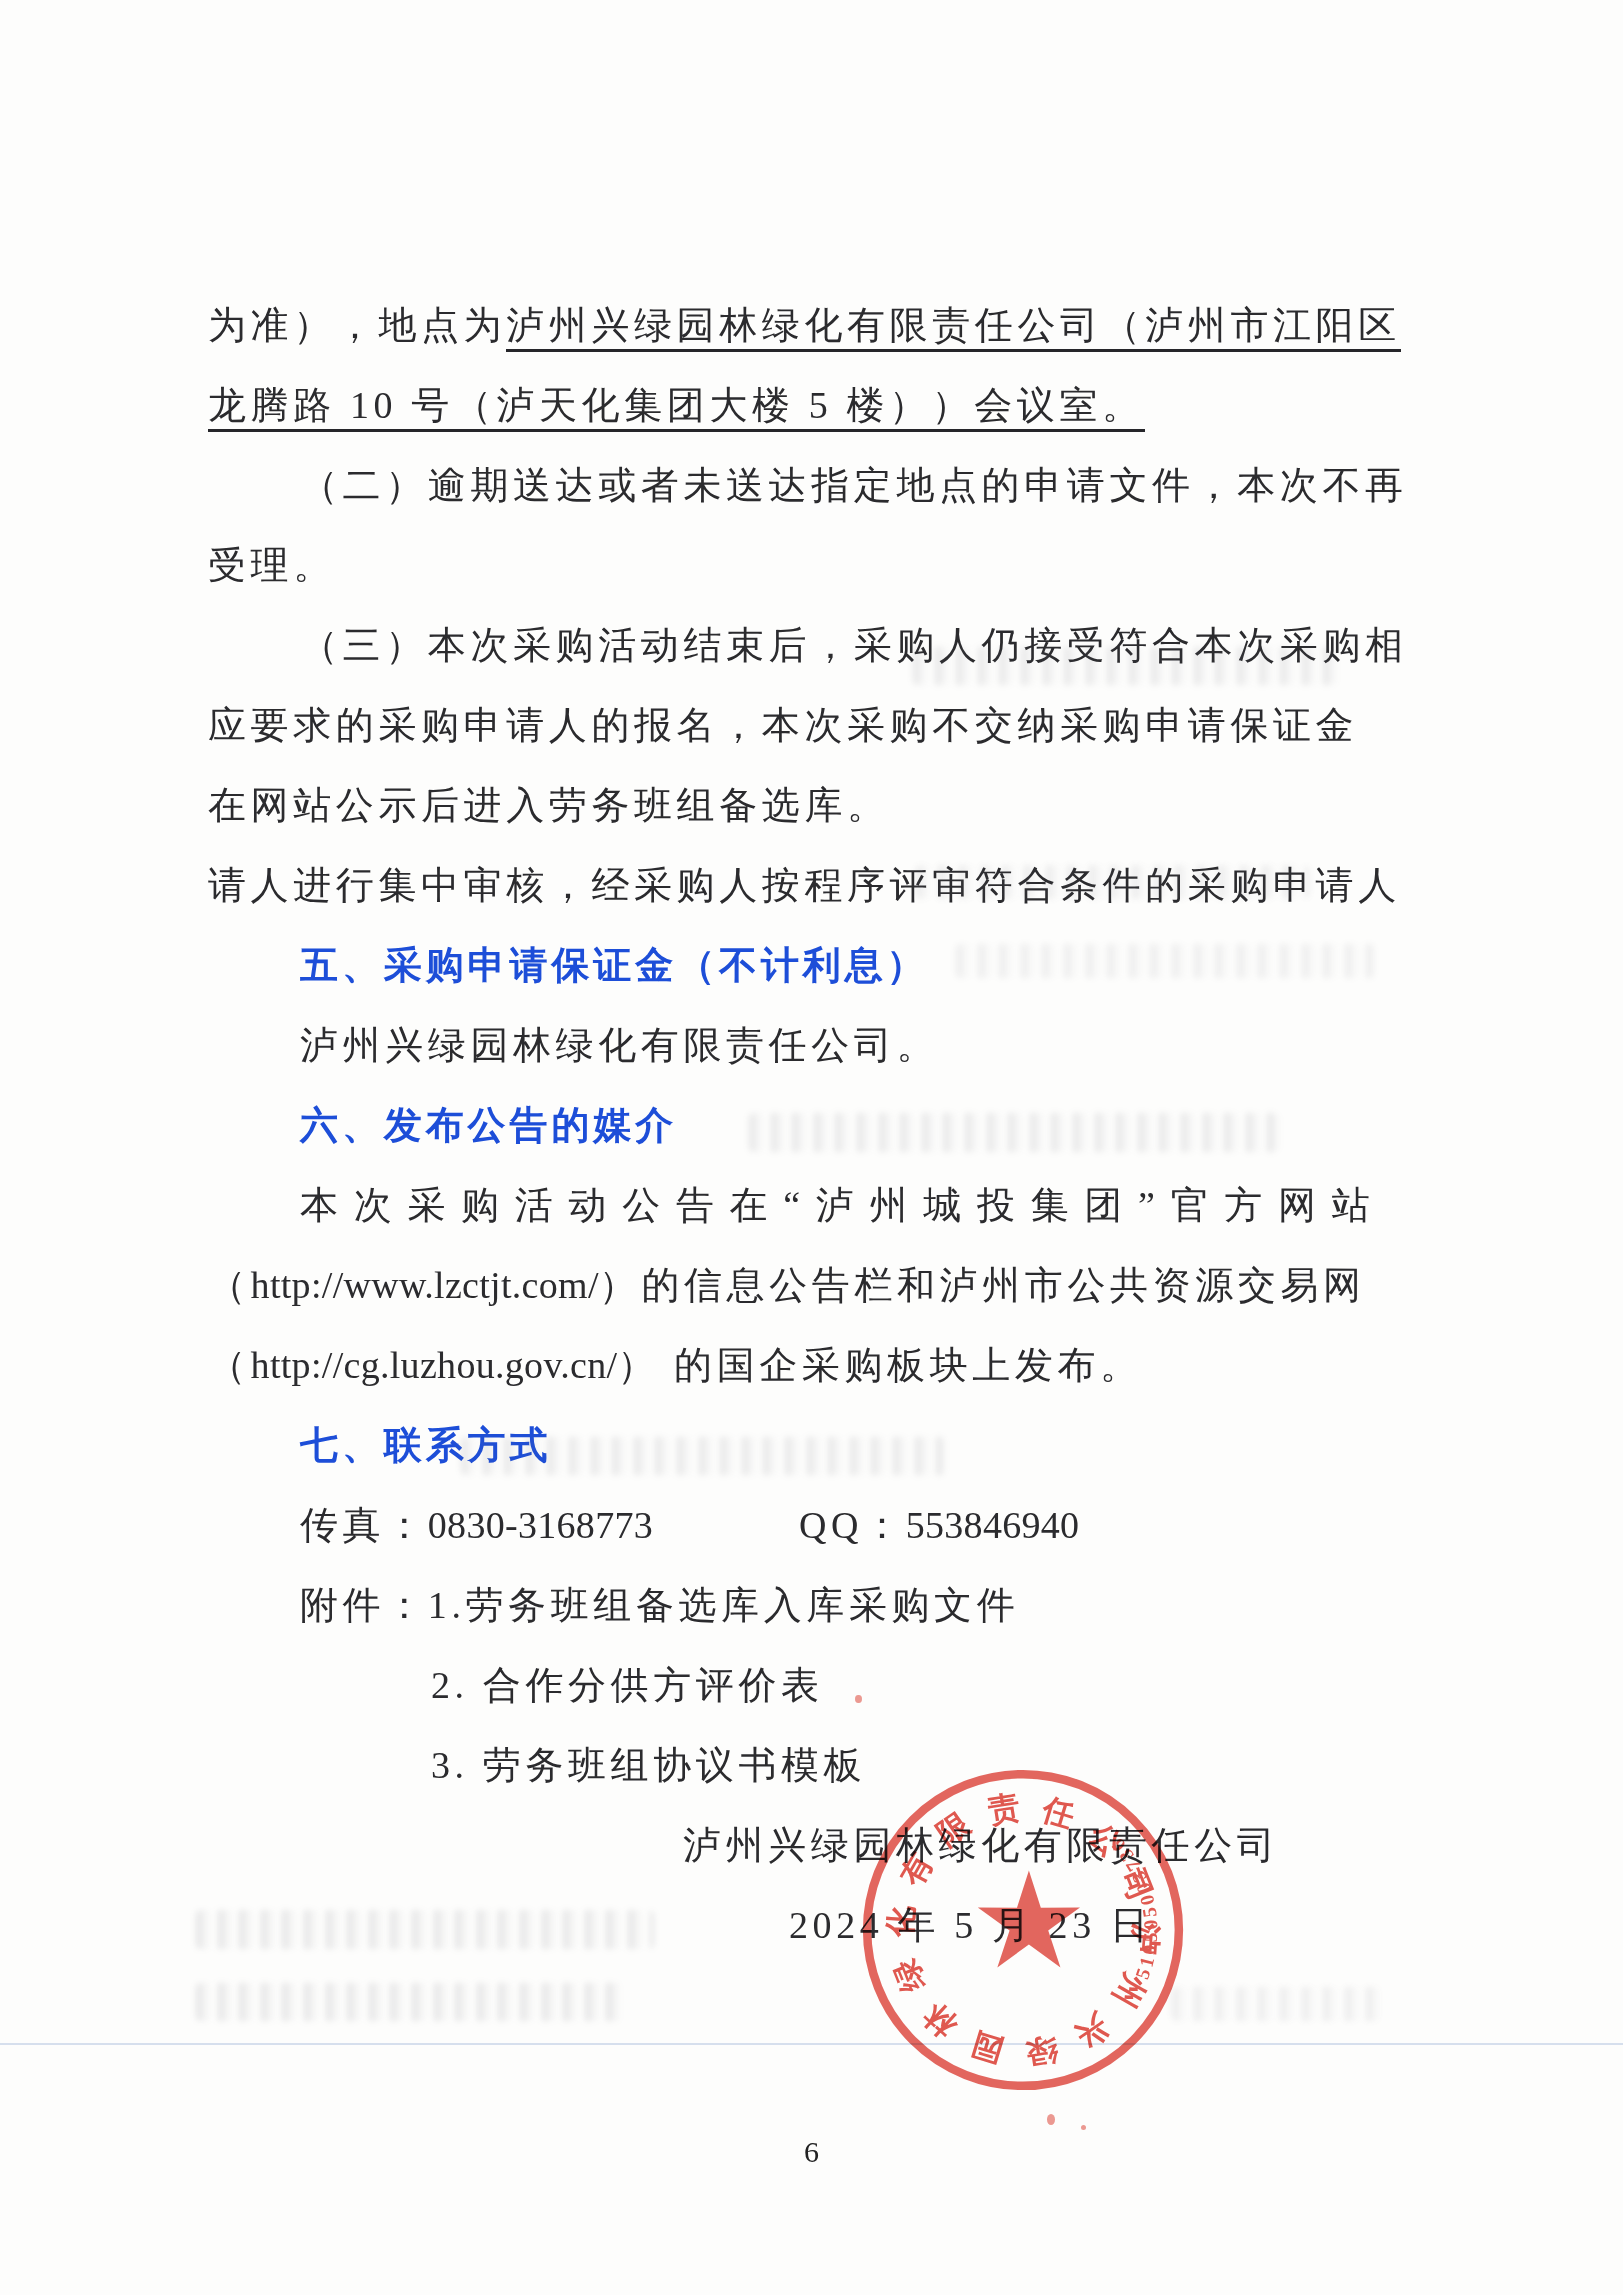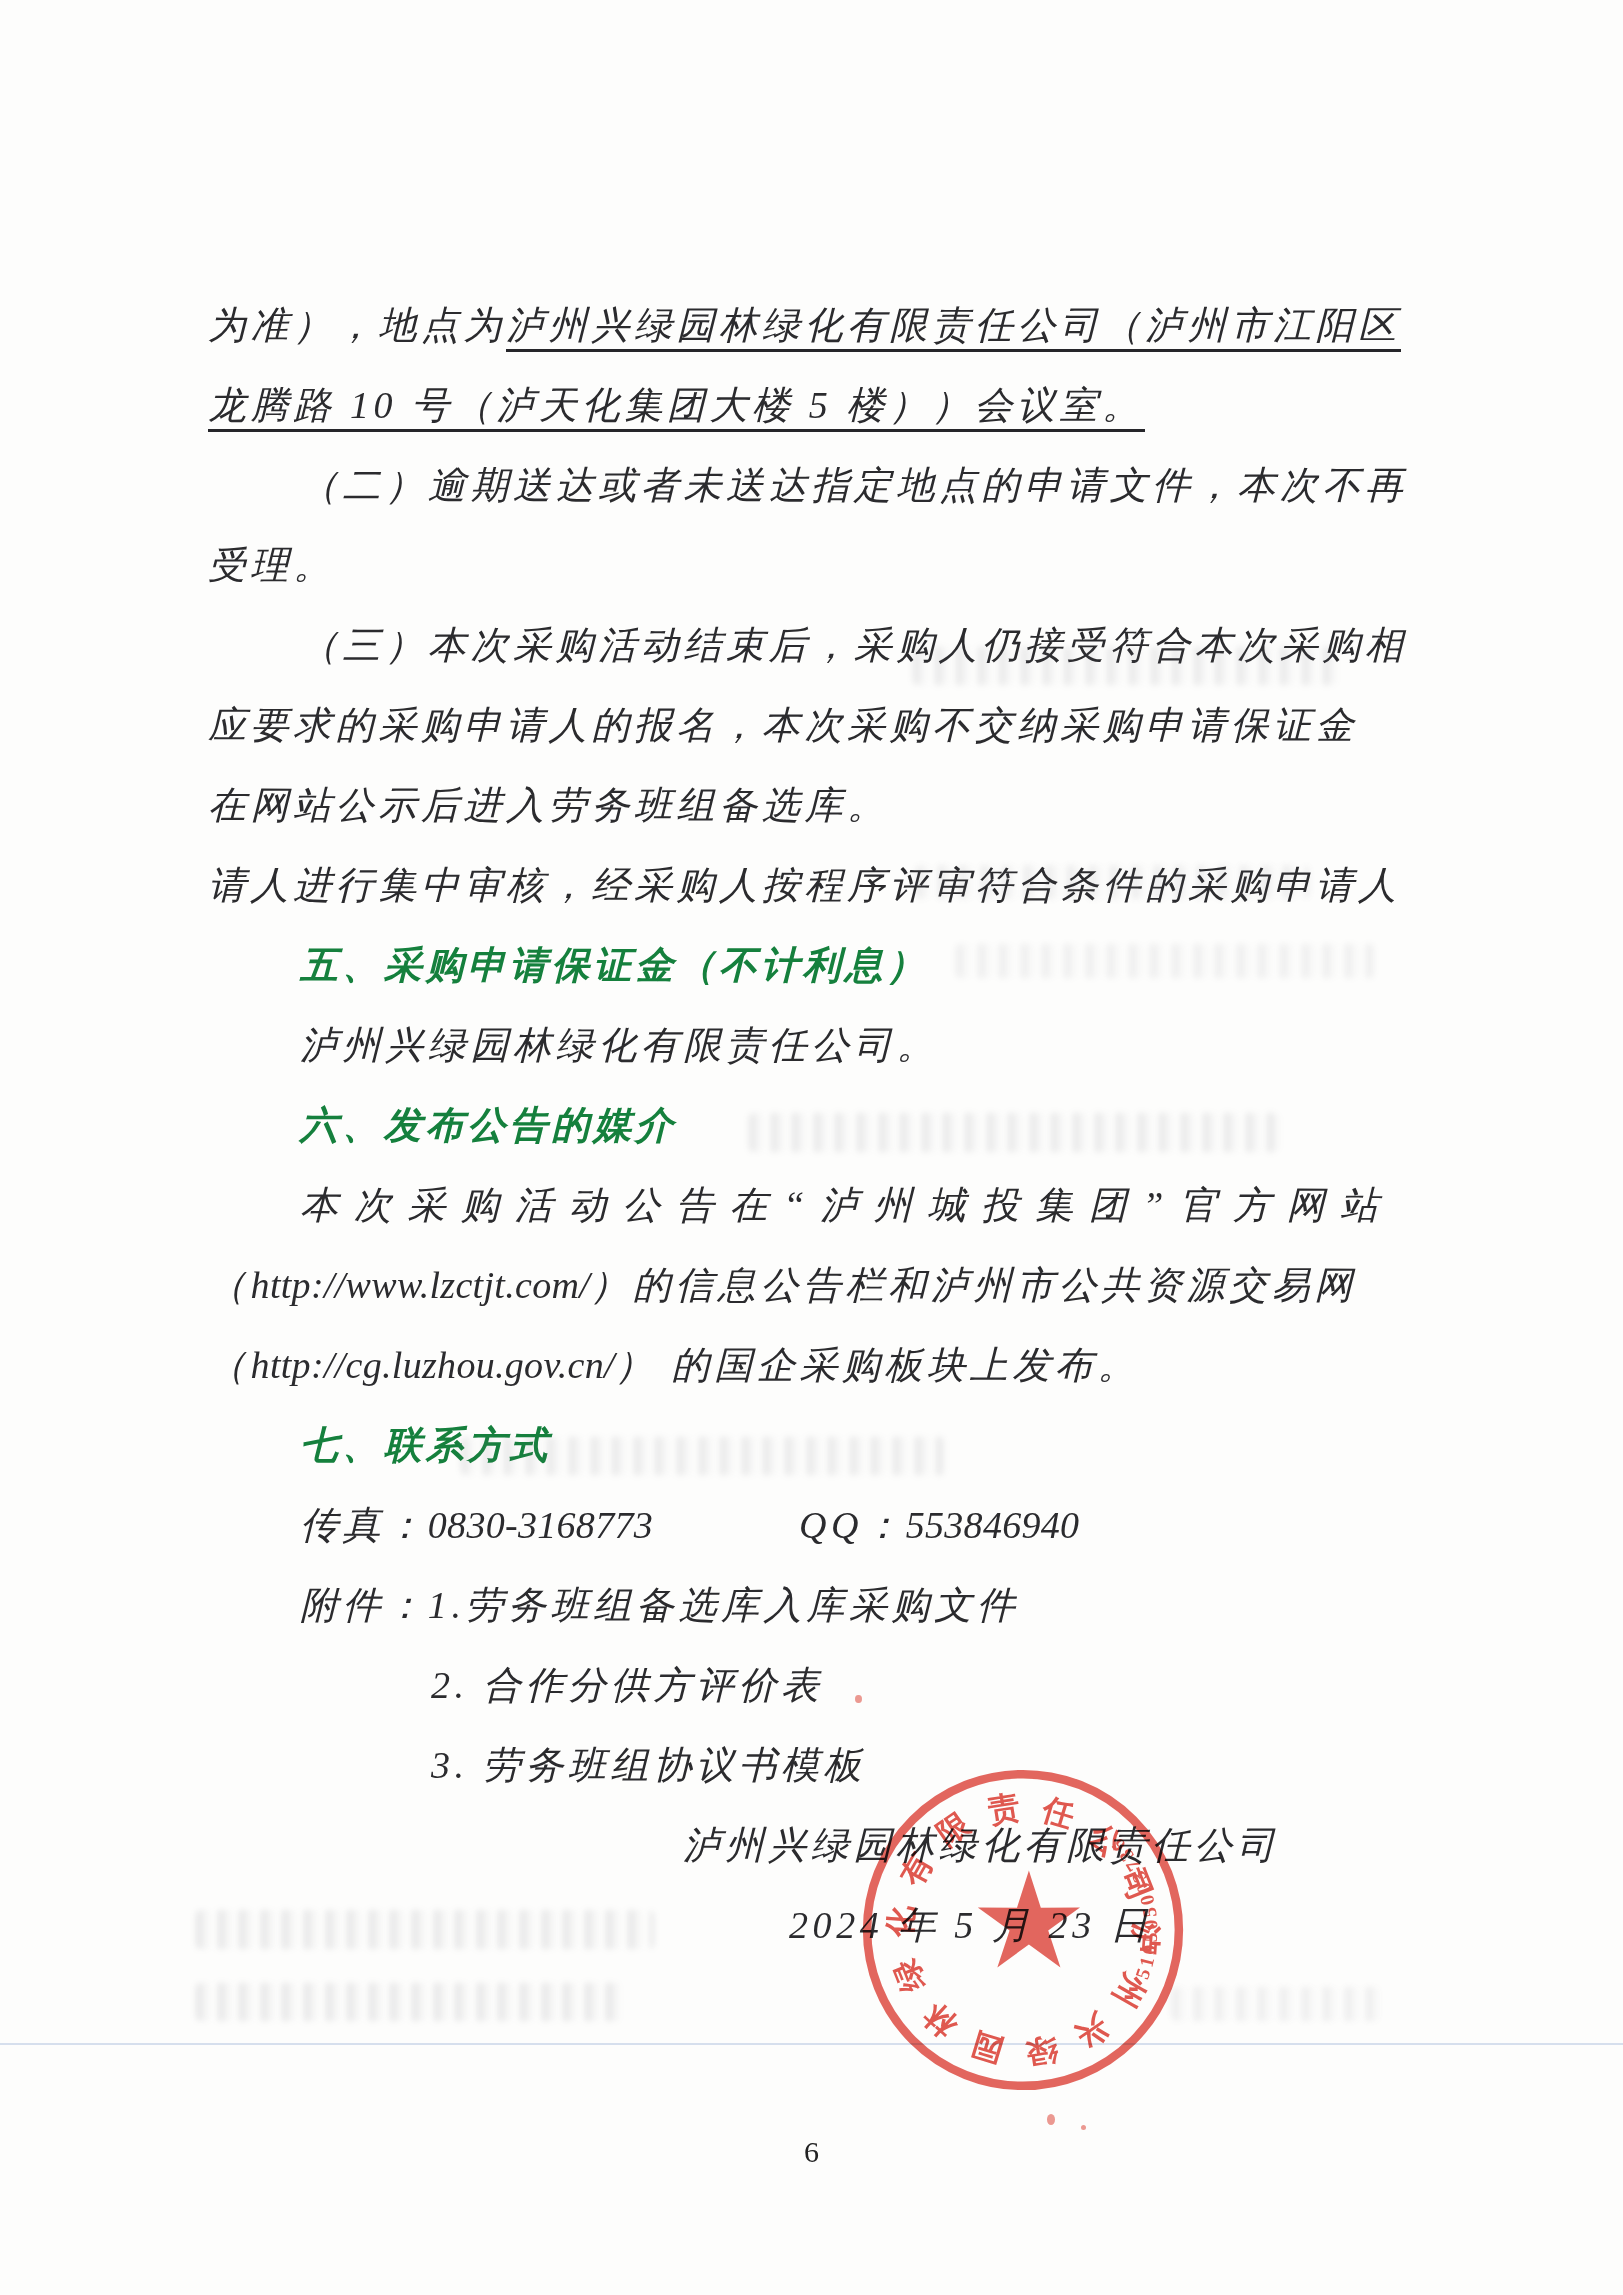--- a/index.html
+++ b/index.html
@@ -3,26 +3,26 @@
 <meta charset="utf-8">
 <title></title>
 <style>
   html,body{margin:0;padding:0;}
   body{width:1623px;height:2295px;position:relative;background:#ffffff;overflow:hidden;
        font-family:"Liberation Serif","DejaVu Serif",serif;}
   .page{position:absolute;inset:0;background:#fdfdfc;}
   
   .content{position:absolute;left:208px;top:285px;width:1213px;color:#2b2b2e;
            font-size:38px;letter-spacing:4.6px;}
-  .line{position:relative;height:80px;line-height:80px;white-space:nowrap;font-style:italic;}
+  .line{position:relative;height:80px;line-height:80px;white-space:nowrap;}
   .ind{padding-left:92px;}
   .off340{padding-left:223px;}
   .off725{padding-left:475px;}
   .off887{padding-left:581px;}
-  .hd{font-family:"Liberation Sans","DejaVu Sans",sans-serif;font-weight:700;color:#15803d;
+  .hd{font-family:"Liberation Sans","DejaVu Sans",sans-serif;font-weight:700;color:#1d4ed8;
       letter-spacing:3.9px;}
   .u{border-bottom:3.9px solid #26262a;padding-bottom:2.6px;}
   .lat{letter-spacing:0.3px;}
   .sp-wide{letter-spacing:15.7px;}
   .at{position:absolute;top:0;}
   
   .pageno{position:absolute;left:0;top:2135px;width:1623px;text-align:center;
           font-size:30px;color:#222;letter-spacing:0;}
   .foldline{position:absolute;left:0;top:2043px;width:1623px;height:2px;background:#ccd7e8;opacity:.8;}
   

